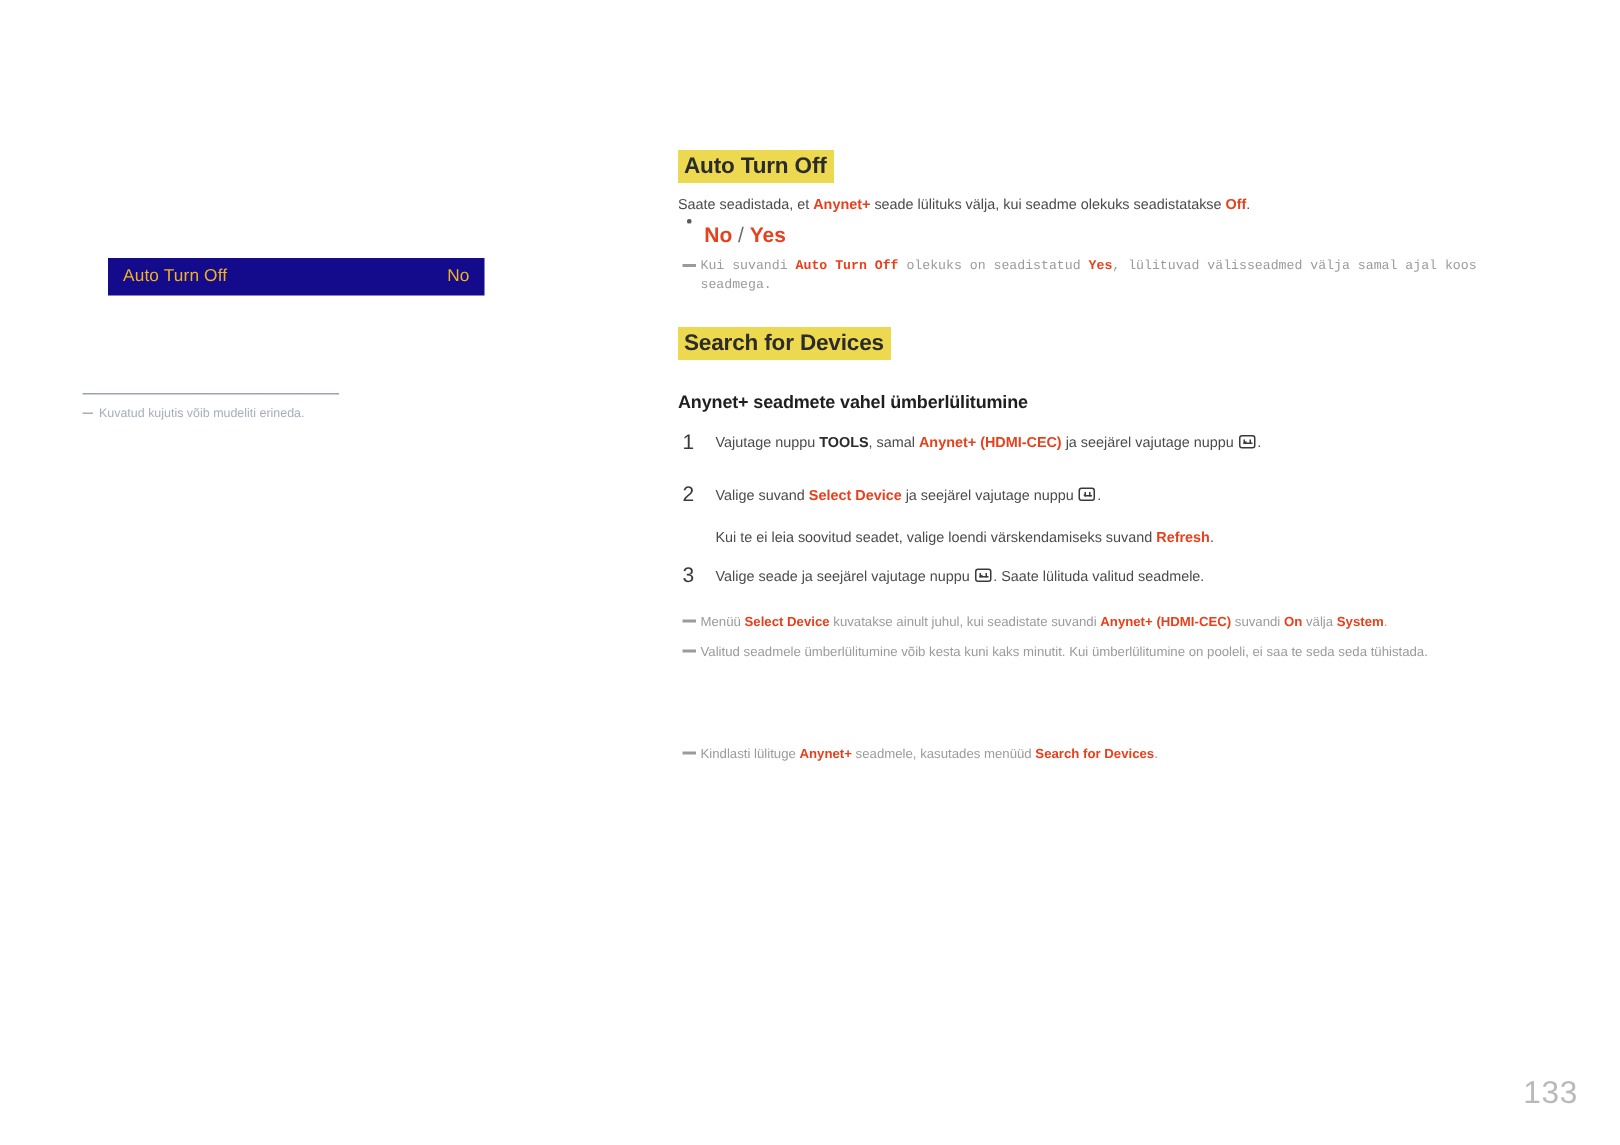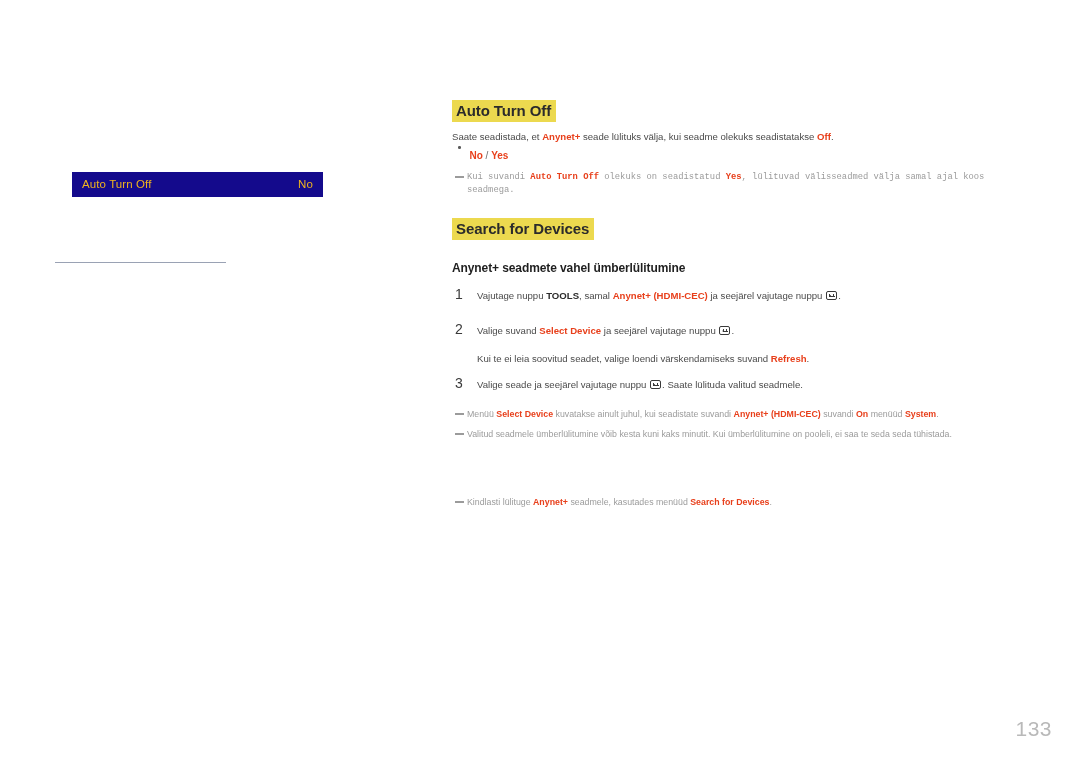--- a/index.html
+++ b/index.html
@@ -111,21 +111,21 @@
   b.red  { color: #e8401c; font-weight: bold; }
   b.dark { color: #2b2b2b; font-weight: bold; }
 
   .bullet-row {
     position: absolute;
     left: 6px;
     top: 149px;
     display: flex;
     align-items: flex-start;
     gap: 9px;
-    font-size: 10px;
+    font-size: 14px;
     line-height: 14px;
   }
   .bullet-row .dot {
     width: 2.5px;
     height: 2.5px;
     background: #5a5a5a;
     border-radius: 50%;
     position: relative;
     top: -3px;
     flex: 0 0 auto;
@@ -270,20 +270,24 @@
 
 <div class="left-panel">
 
   <div class="osd-bar">
     <span class="osd-label">Auto Turn Off</span>
     <span class="osd-value">No</span>
   </div>
 
   <div class="fig-rule"></div>
 
+  <div class="fig-note">
+    <span class="dash"></span>
+    <span>Kuvatud kujutis võib mudeliti erineda.</span>
+  </div>
 
 </div>
 
 <div class="main">
 
   <div class="h-auto-turn-off">
     <span class="hl-heading">Auto Turn Off</span>
   </div>
 
   <div class="para intro-para">
@@ -320,21 +324,21 @@
   <div class="sub-line"><span>Kui te ei leia soovitud seadet, valige loendi värskendamiseks suvand </span><b class="red">Refresh</b><span>.</span>
   </div>
 
   <div class="step step-3">
     <span class="num">3</span>
     <span class="stext"><span>Valige seade ja seejärel vajutage nuppu </span><span class="enter-icon"><span class="stem"></span></span><span>. Saate lülituda valitud seadmele.</span></span>
   </div>
 
   <div class="note note-3">
     <span class="dash"></span>
-    <span class="ntext"><span>Menüü </span><b class="red">Select Device</b><span> kuvatakse ainult juhul, kui seadistate suvandi </span><b class="red">Anynet+ (HDMI-CEC)</b><span> suvandi </span><b class="red">On</b><span> menüüd </span><b class="red">System</b><span>.</span></span>
+    <span class="ntext"><span>Menüü </span><b class="red">Select Device</b><span> kuvatakse ainult juhul, kui seadistate suvandi </span><b class="red">Anynet+ (HDMI-CEC)</b><span> suvandi </span><b class="red">On</b><span> välja </span><b class="red">System</b><span>.</span></span>
   </div>
 
   <div class="note note-4">
     <span class="dash"></span>
     <span class="ntext">Valitud seadmele ümberlülitumine võib kesta kuni kaks minutit. Kui ümberlülitumine on pooleli, ei saa te seda seda tühistada.</span>
   </div>
 
 
   <div class="note note-6">
     <span class="dash"></span>

